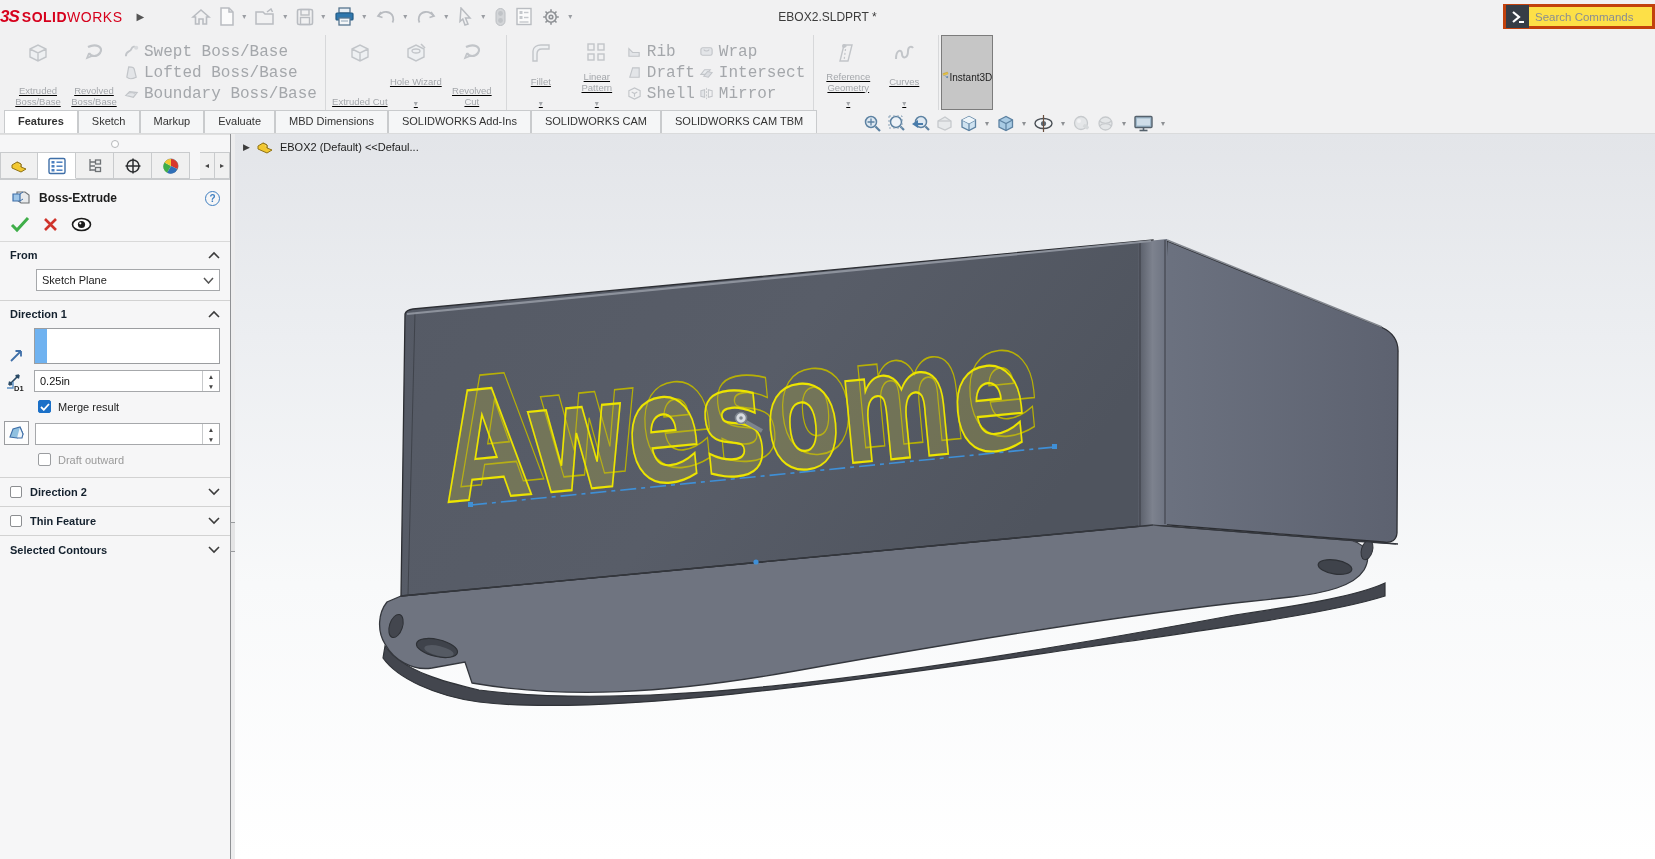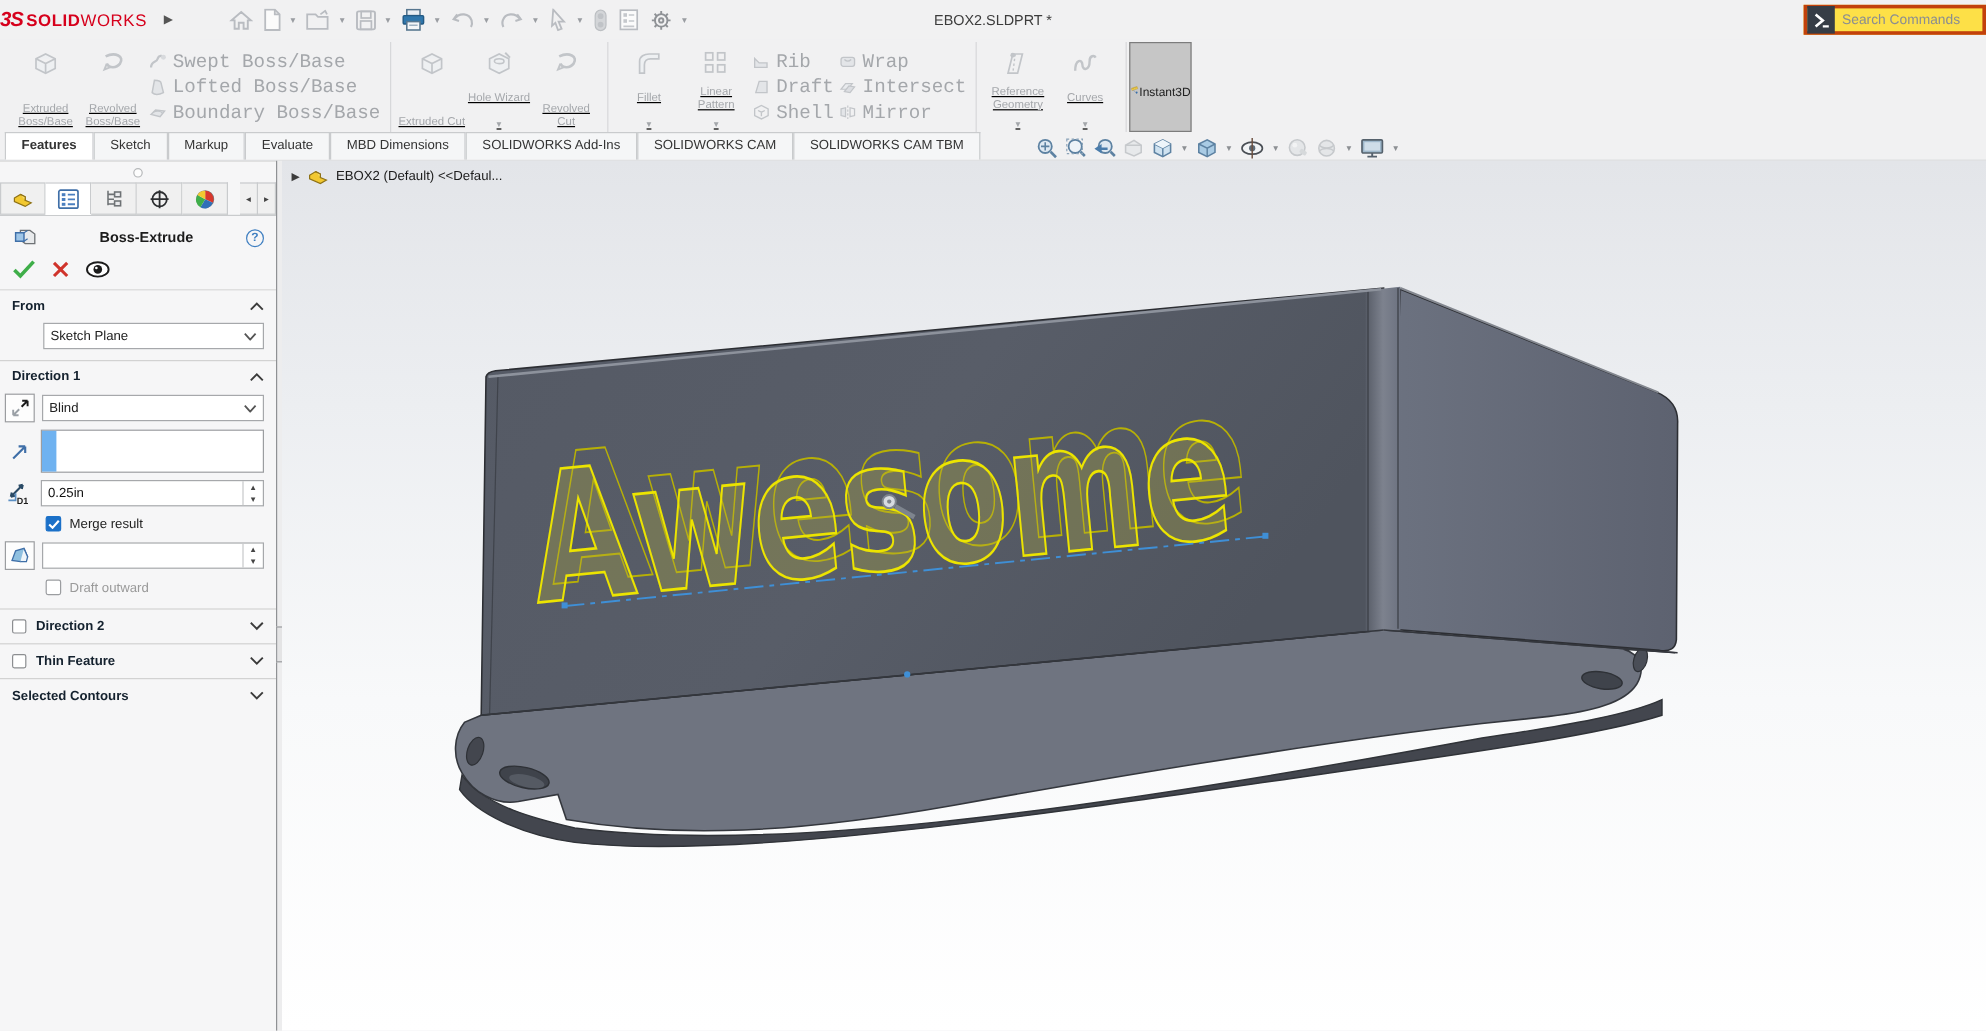--- a/index.html
+++ b/index.html
@@ -48,27 +48,27 @@
   
   .pm { width:230px; background:#f6f6f7; border-top:1px solid #e0e0e0; display:flex; flex-direction:column; font-size:11px; color:#222; flex:none; }
   .pm-topstrip { height:17px; display:flex; align-items:center; justify-content:center; }
   .pm-grip { width:8px; height:8px; border:1px solid #b6b8ba; border-radius:50%; background:#fdfdfd; }
   .pm-tabs { height:28px; display:flex; align-items:stretch; border-bottom:1px solid #c9cbcd; }
   .pm-tab { width:38px; display:flex; align-items:center; justify-content:center; background:#f0f0f0; border:1px solid #c9cbcd; border-left:none; }
   .pm-tab:first-child { border-left:1px solid #c9cbcd; }
   .pm-tab.active { background:#fff; border-bottom:1px solid #fff; }
   .pm-tab-scroll { width:15px; display:flex; align-items:center; justify-content:center; background:#f0f0f0; border:1px solid #c9cbcd; border-left:none; color:#444; font-size:8px; }
   .pm-title { display:flex; align-items:center; gap:7px; padding:8px 10px 6px 10px; }
-  .pm-title .tlabel { font-weight:bold; font-size:12px; color:#1c1c1c; flex:1;margin-left:44px; }
+  .pm-title .tlabel { font-weight:bold; font-size:12px; color:#1c1c1c; flex:1; }
   .help-circle { width:15px; height:15px; border:1.5px solid #3f7fc1; color:#3f7fc1; border-radius:50%; font-size:10px; font-weight:bold; display:flex; align-items:center; justify-content:center; }
   .pm-actions { display:flex; align-items:center; gap:13px; padding:2px 10px 8px 10px; border-bottom:1px solid #d9d9d9; }
   .sec-hdr { display:flex; align-items:center; padding:7px 10px 5px 10px; }
   .sec-hdr .shlabel { font-weight:bold; color:#14212e; flex:1; }
   .sec-div { border-bottom:1px solid #d2d2d2; margin-top:6px; }
-  .field-row { display:flex; align-items:center; gap:6px; padding:3px 10px 3px 4px; }
+  .field-row { display:flex; align-items:flex-end; gap:6px; padding:3px 10px 3px 4px; }
   .lead-icon { width:24px; flex:none; display:flex; justify-content:center; }
   .lead-btn { width:25px; height:24px; flex:none; background:#fdfdfd; border:1px solid #9b9da0; display:flex; align-items:center; justify-content:center; }
   .dd { flex:1; height:22px; background:#fff; border:1px solid #a6a8ab; display:flex; align-items:center; padding:0 5px; position:relative; }
   .dd .ddval { flex:1; }
   .selbox { flex:1; height:36px; background:#fff; border:1px solid #9b9da0; display:flex; }
   .selbox .selstrip { width:12px; background:#6fb2f0; }
   .spinfield { flex:1; height:22px; background:#fff; border:1px solid #a6a8ab; display:flex; align-items:center; }
   .spinfield input { flex:1; border:none; outline:none; font-size:11px; padding:0 5px; font-family:inherit; color:#111; background:transparent; width:40px; }
   .spinner { width:17px; height:100%; border-left:1px solid #c7c9cb; display:flex; flex-direction:column; }
   .spinner span { flex:1; font-size:6.5px; color:#444; display:flex; align-items:center; justify-content:center; }
@@ -596,34 +596,20 @@
     </div>
     <div class="sec-div"></div>
 
     <div class="sec-hdr">
       <span class="shlabel">Direction 1</span>
       <svg width="12" height="8" viewBox="0 0 12 8">
           <path d="M1 7 L6 2 L11 7" fill="none" stroke="#3c3c3c" stroke-width="1.6"></path>
         </svg>
     </div>
     <div class="field-row">
-      <span class="lead-btn">
-        <svg width="16" height="16" viewBox="0 0 16 16">
-            <path d="M9 7 L14 2 M14 2 H9.5 M14 2 V6.5" fill="none" stroke="#1c1c1c" stroke-width="1.6"></path>
-            <path d="M7 9 L2 14 M2 14 H6.5 M2 14 V9.5" fill="none" stroke="#9aa0a6" stroke-width="1.6"></path>
-          </svg>
-      </span>
-      <div class="dd">
-        <span class="ddval">Blind</span>
-        <svg width="11" height="7" viewBox="0 0 11 7">
-            <path d="M1 1 L5.5 6 L10 1" fill="none" stroke="#555" stroke-width="1.5"></path>
-          </svg>
-      </div>
-    </div>
-    <div class="field-row">
       <span class="lead-icon">
         <svg width="17" height="17" viewBox="0 0 17 17">
             <path d="M3 14 L13 4 M13 4 H7.5 M13 4 V9.5" fill="none" stroke="#3f6fa8" stroke-width="1.8"></path>
           </svg>
       </span>
       <div class="selbox">
           <span class="selstrip"></span>
         </div>
     </div>
     <div class="field-row">

